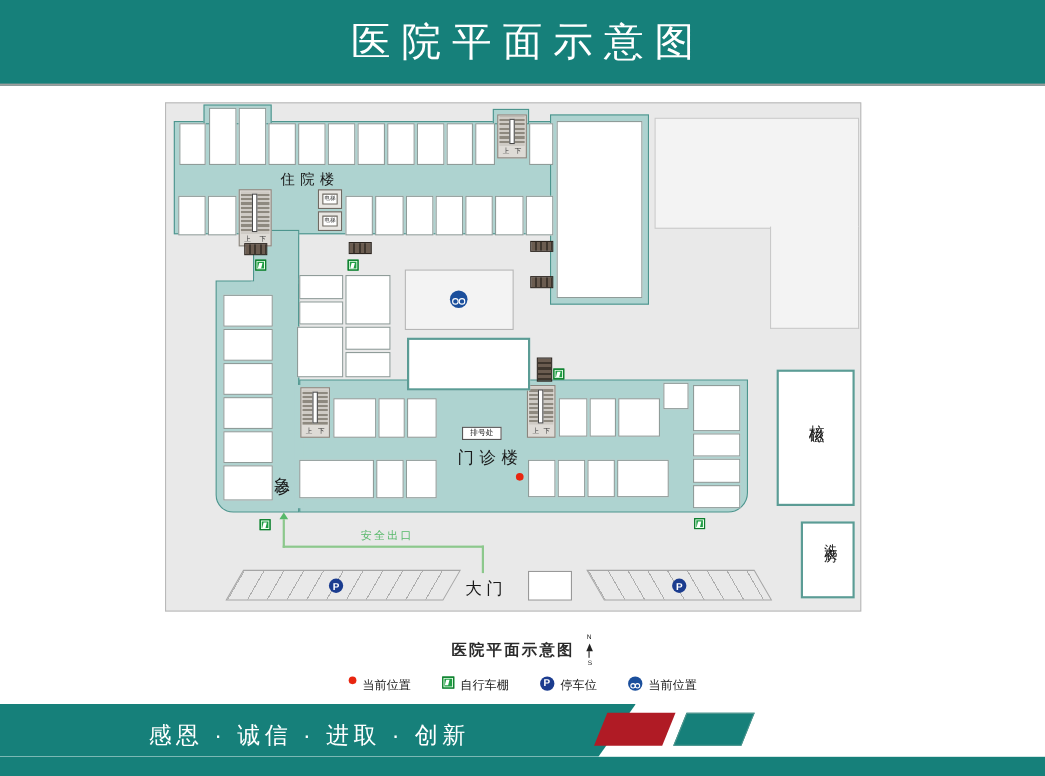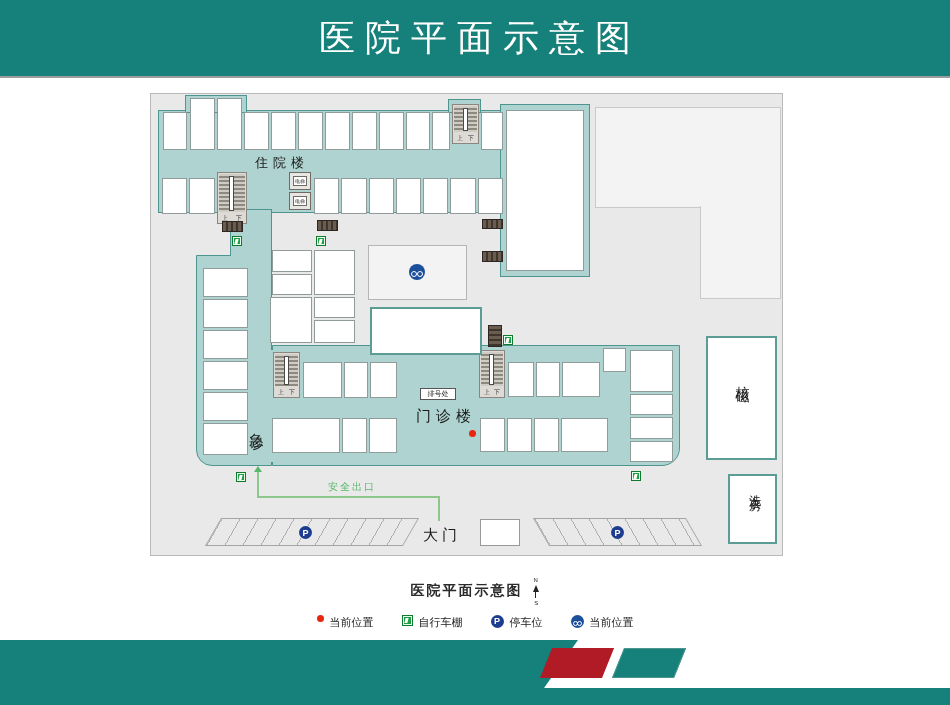--- a/index.html
+++ b/index.html
@@ -303,14 +303,15 @@
     <div class="lg-item">
       <span class="lg-bike"></span>
       <span>当前位置</span>
     </div>
   </div>
 
   <div class="band-main"></div>
   <div class="band-strip"></div>
   <div class="pgram red"></div>
   <div class="pgram teal"></div>
+  <div class="slogan">感恩 · 诚信 · 进取 · 创新</div>
 
 </div>
 
 </body></html>

